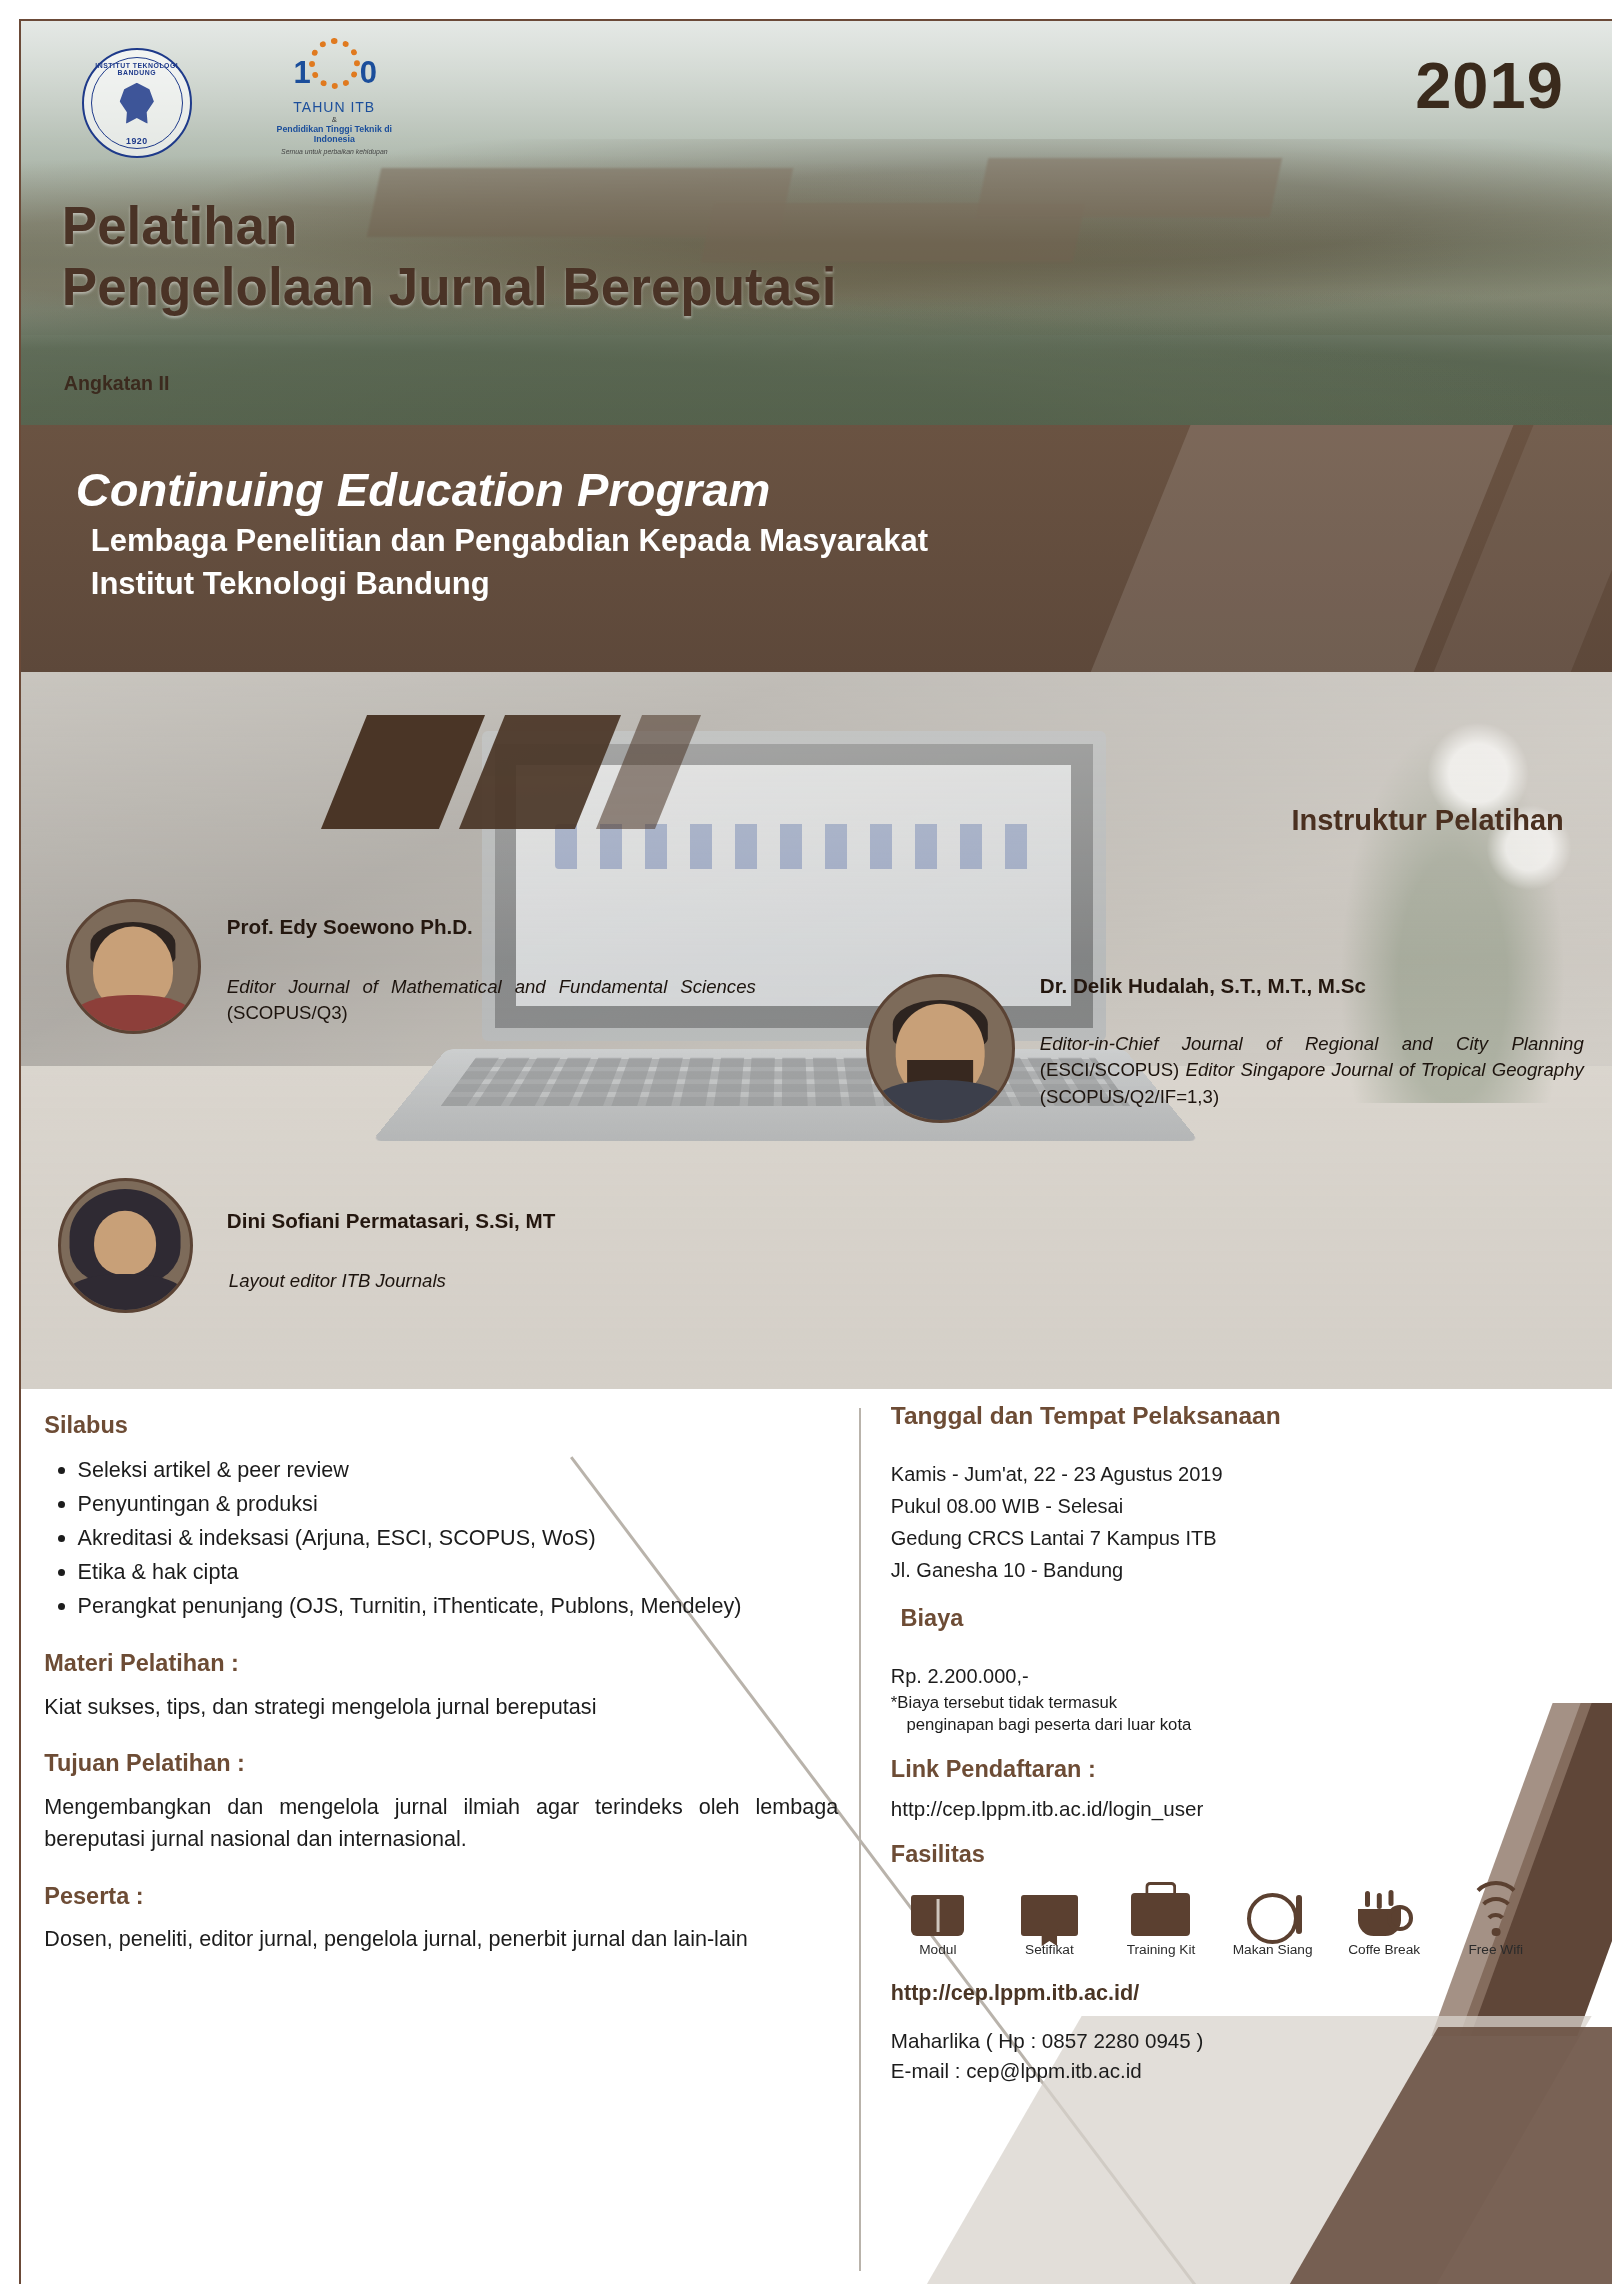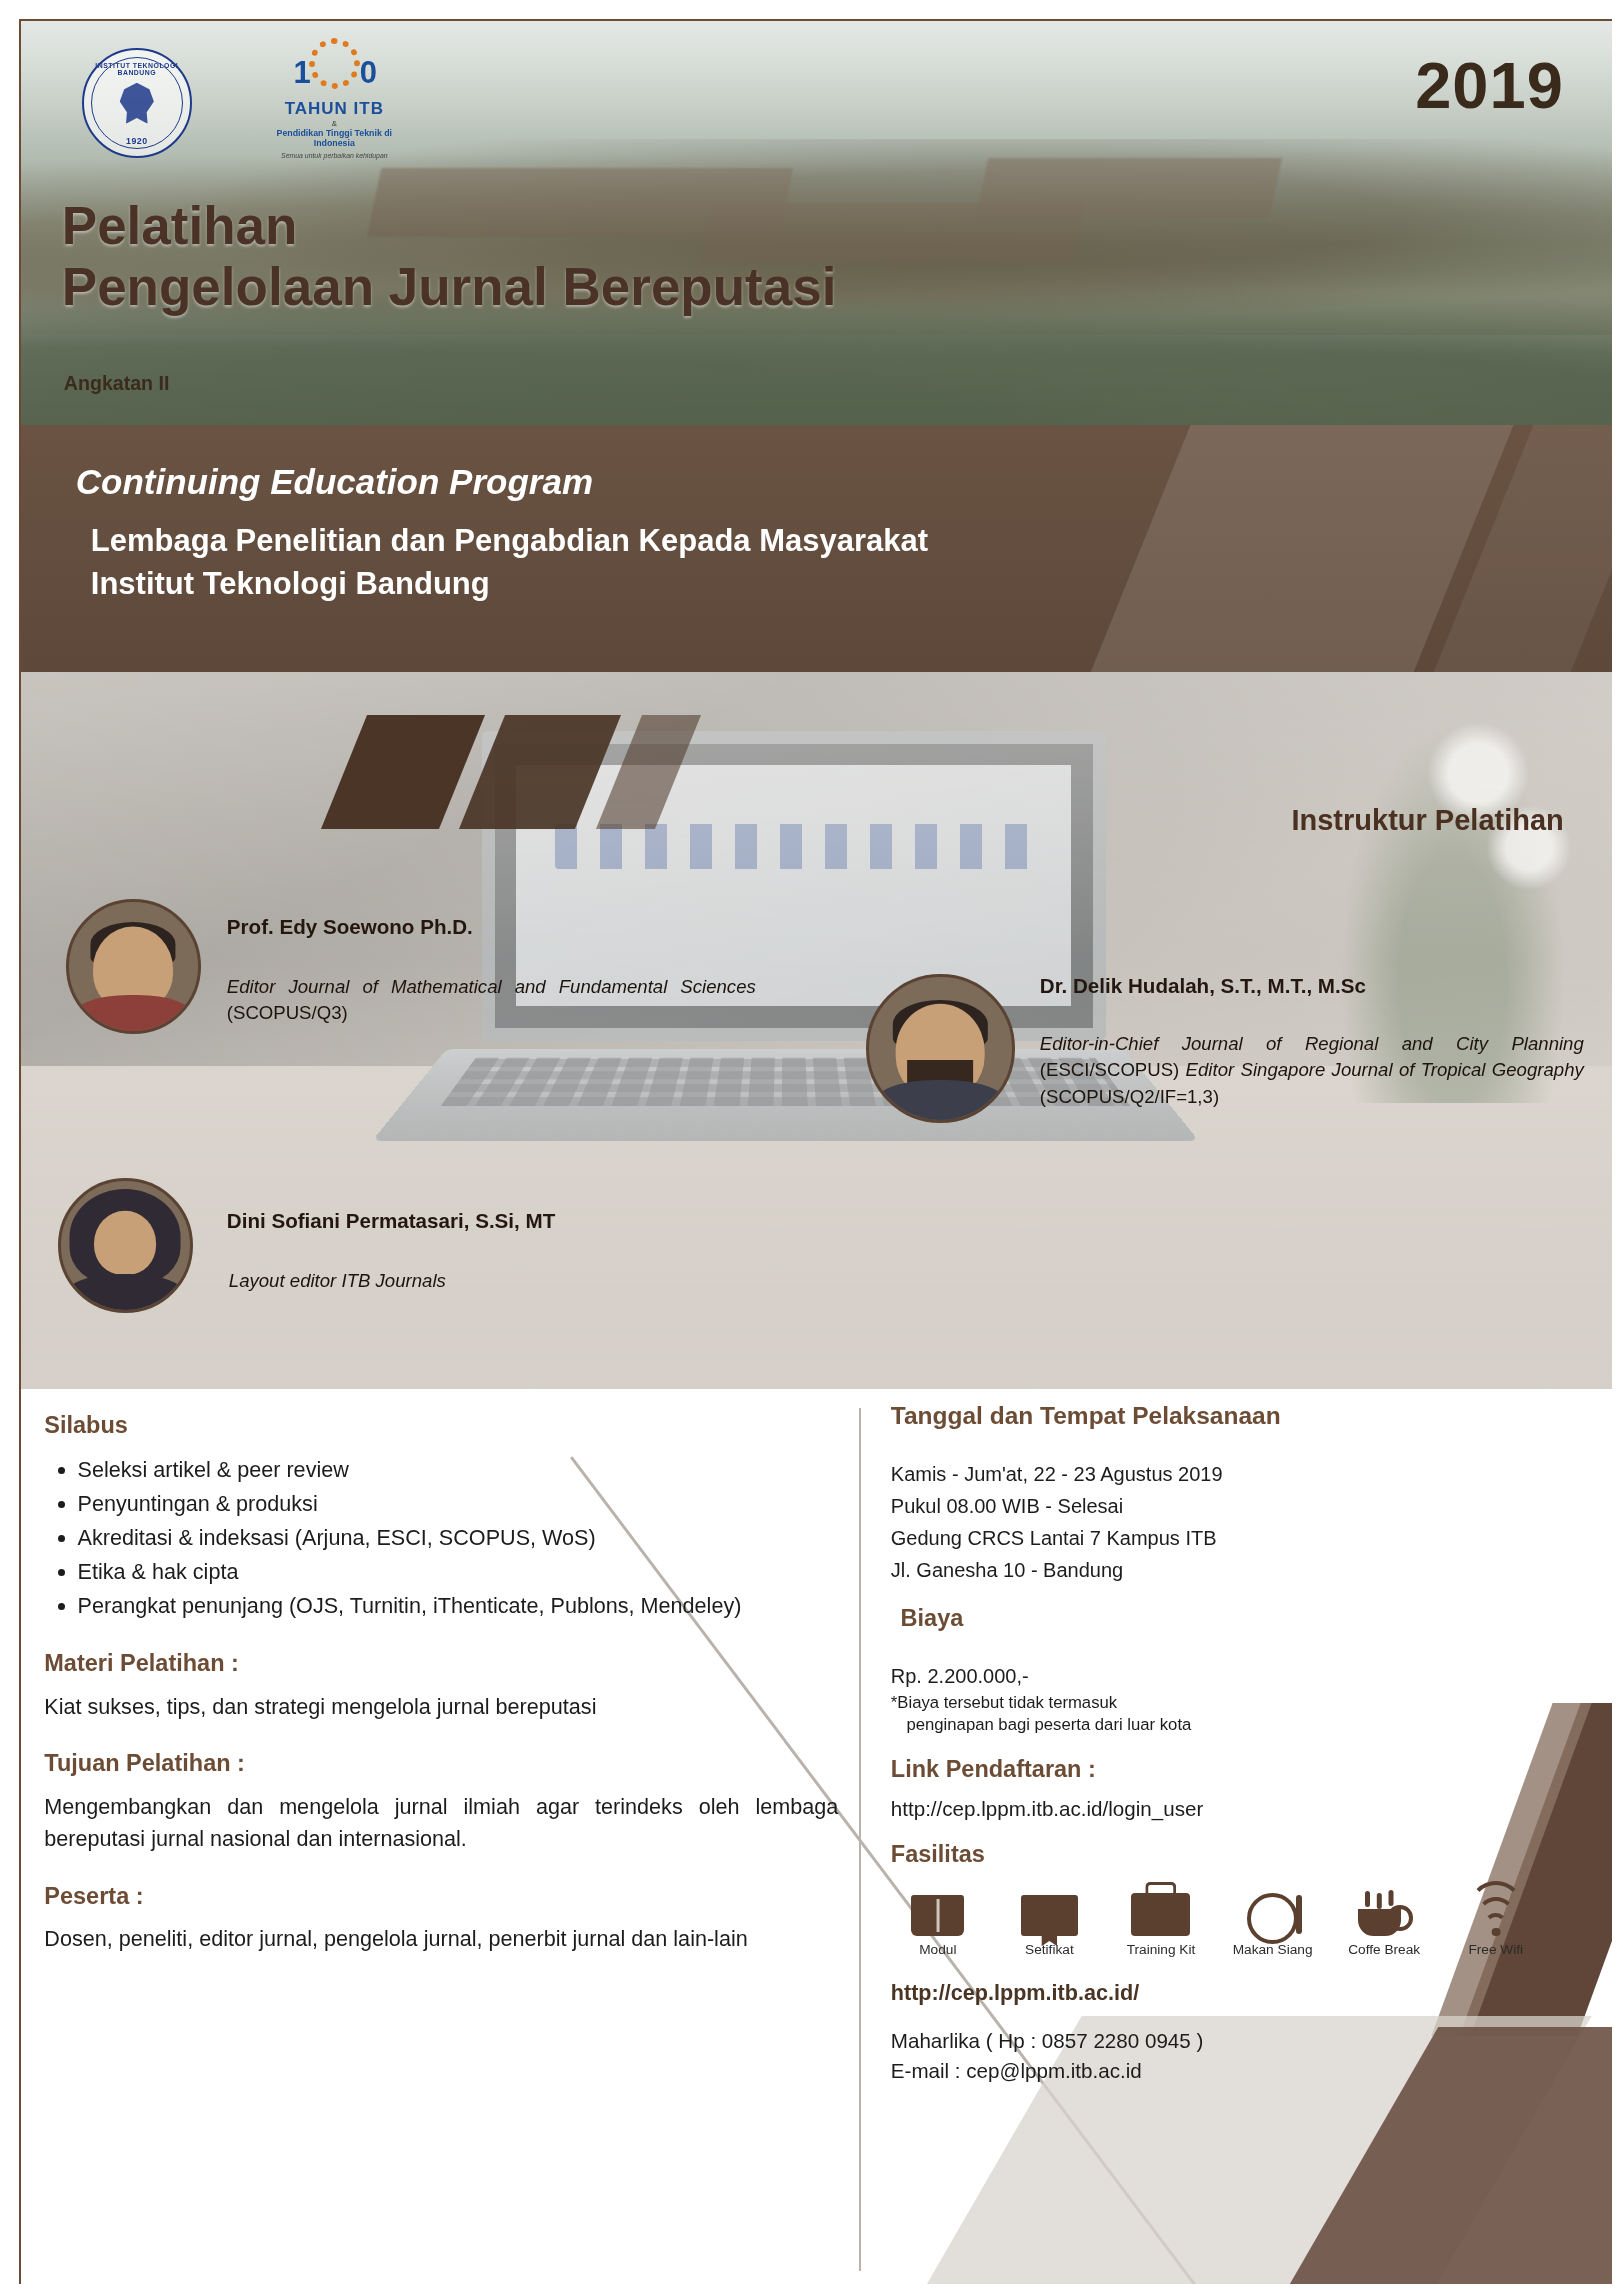--- a/index.html
+++ b/index.html
@@ -115,21 +115,21 @@
     letter-spacing: -2px;
     line-height: 51px;
   }
   .logo-100 .digits .gear {
     display: inline-block;
     width: 39px; height: 39px;
     border-radius: 50%;
     border: 6.9px dotted #e07a1f;
     vertical-align: -5.9px;
   }
-  .logo-100 .l1 { font-size: 17px; font-weight: bold; color:#1b4e9b; letter-spacing:1px;}
+  .logo-100 .l1 { font-size: 14px; font-weight: normal; color:#1b4e9b; letter-spacing:1px;}
   .logo-100 .l2 { font-size: 7.8px; color:#333; }
   .logo-100 .l3 { font-size: 8.8px; font-weight:bold; color:#1b4e9b; line-height: 10.8px;}
   .logo-100 .l4 { font-size: 6.9px; font-style: italic; color:#444; margin-top:2.9px;}
 
   .year {
     position: absolute;
     right: 55px; top: 27.4px;
     font-size: 65px;
     font-weight: bold;
     color: #3a2a1c;
@@ -170,21 +170,21 @@
   }
   .program-band .slash2 {
     position: absolute;
     top: -39px; right: 0px;
     width: 137px; height: 333px;
     background: rgba(255,255,255,.07);
     transform: skewX(-22deg);
   }
   .prog-1 {
     position: absolute; left: 55px; top: 37px;
-    font-size: 35px; font-style: italic; font-weight: bold; color: #ffffff;
+    font-size: 47px; font-style: italic; font-weight: bold; color: #ffffff;
   }
   .prog-2 {
     position: absolute; left: 70px; top: 94px;
     font-size: 31px; font-weight: bold; color: #ffffff; line-height: 43px;
   }
 
   
   .mid {
     position: absolute;
     left: 0; top: 651px;

